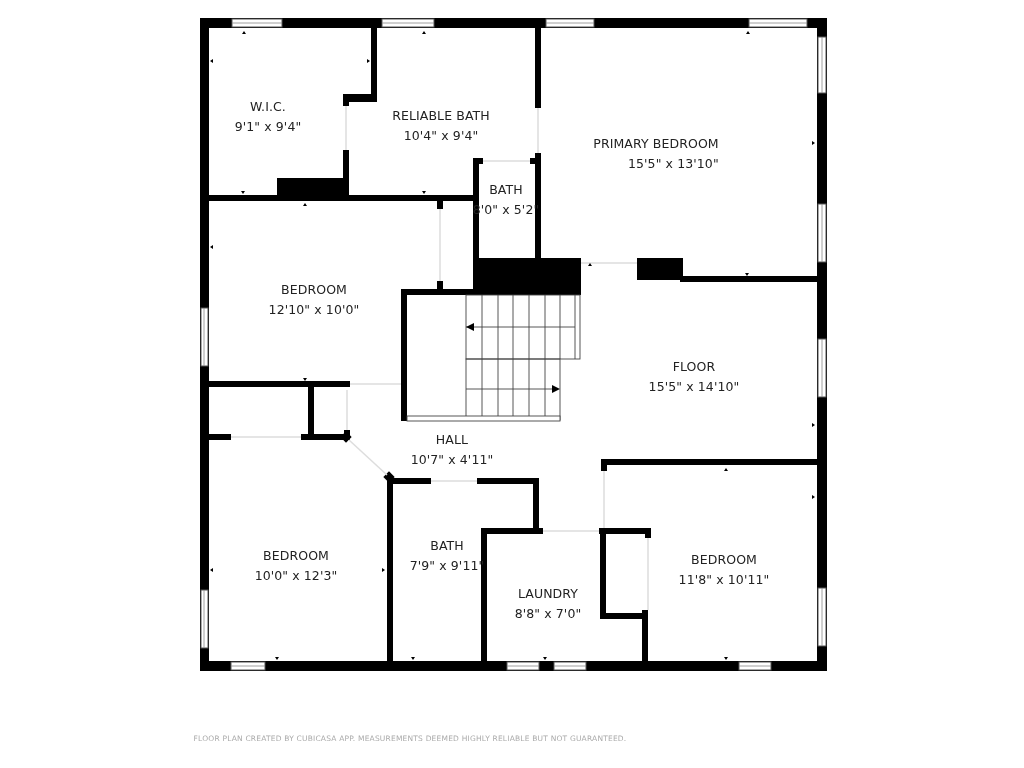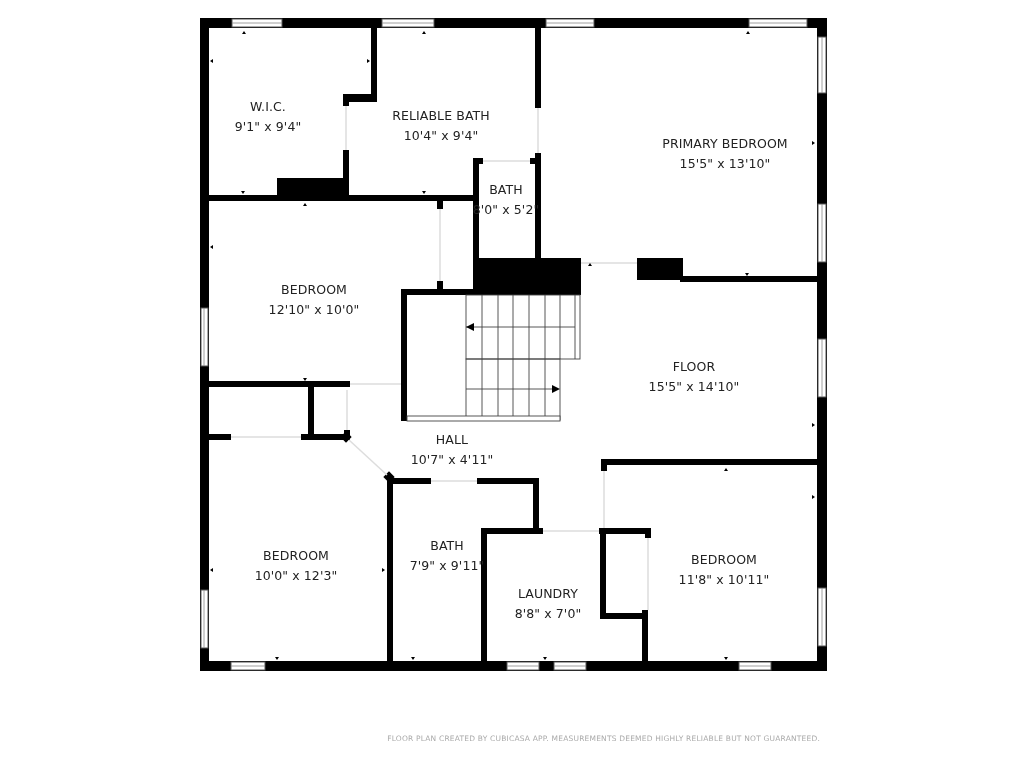--- a/index.html
+++ b/index.html
@@ -1,20 +1,20 @@
 <!DOCTYPE html>
 <html><head>
   <meta charset="utf-8">
   <style>
     html, body { margin: 0; padding: 0; background: #ffffff; }
     body { width: 1024px; height: 768px; position: relative; overflow: hidden; font-family: "DejaVu Sans", sans-serif; }
     #plan { position: absolute; left: 0; top: 0; width: 1024px; height: 768px; }
     .room-label { position: absolute; text-align: center; color: #222; font-size: 12.5px; line-height: 20px; transform: translate(-50%, -50%); white-space: nowrap; letter-spacing: 0.1px; }
     .room-label .name, .room-label .dim { display: block; }
-    .footer { position: absolute; left: 0; width: 820px; top: 734px; text-align: right; font-size: 7.5px; color: #aaaaaa; letter-spacing: 0.2px; }
+    .footer { position: absolute; left: 0; width: 820px; top: 734px; text-align: center; font-size: 7.5px; color: #aaaaaa; letter-spacing: 0.2px; }
   </style>
 </head>
 <body>
 
 <svg id="plan" viewBox="0 0 1024 768" xmlns="http://www.w3.org/2000/svg">
   <g fill="#000">
 
     <rect x="200" y="18" width="627" height="10"></rect>
     <rect x="200" y="661" width="627" height="10"></rect>
     <rect x="200" y="18" width="9" height="653"></rect>
@@ -172,21 +172,21 @@
 </svg>
 
 <div class="room-label" style="left:268px; top:117px;">
   <span class="name">W.I.C.</span>
   <span class="dim">9'1" x 9'4"</span>
 </div>
 <div class="room-label" style="left:441px; top:126px;">
   <span class="name">RELIABLE BATH</span>
   <span class="dim">10'4" x 9'4"</span>
 </div>
-<div class="room-label" style="left:725px; top:154px;">
+<div class="room-label" style="left:656px; top:154px;text-align:right;">
   <span class="name">PRIMARY BEDROOM</span>
   <span class="dim">15'5" x 13'10"</span>
 </div>
 <div class="room-label" style="left:506px; top:200px;">
   <span class="name">BATH</span>
   <span class="dim">8'0" x 5'2"</span>
 </div>
 <div class="room-label" style="left:314px; top:300px;">
   <span class="name">BEDROOM</span>
   <span class="dim">12'10" x 10'0"</span>

